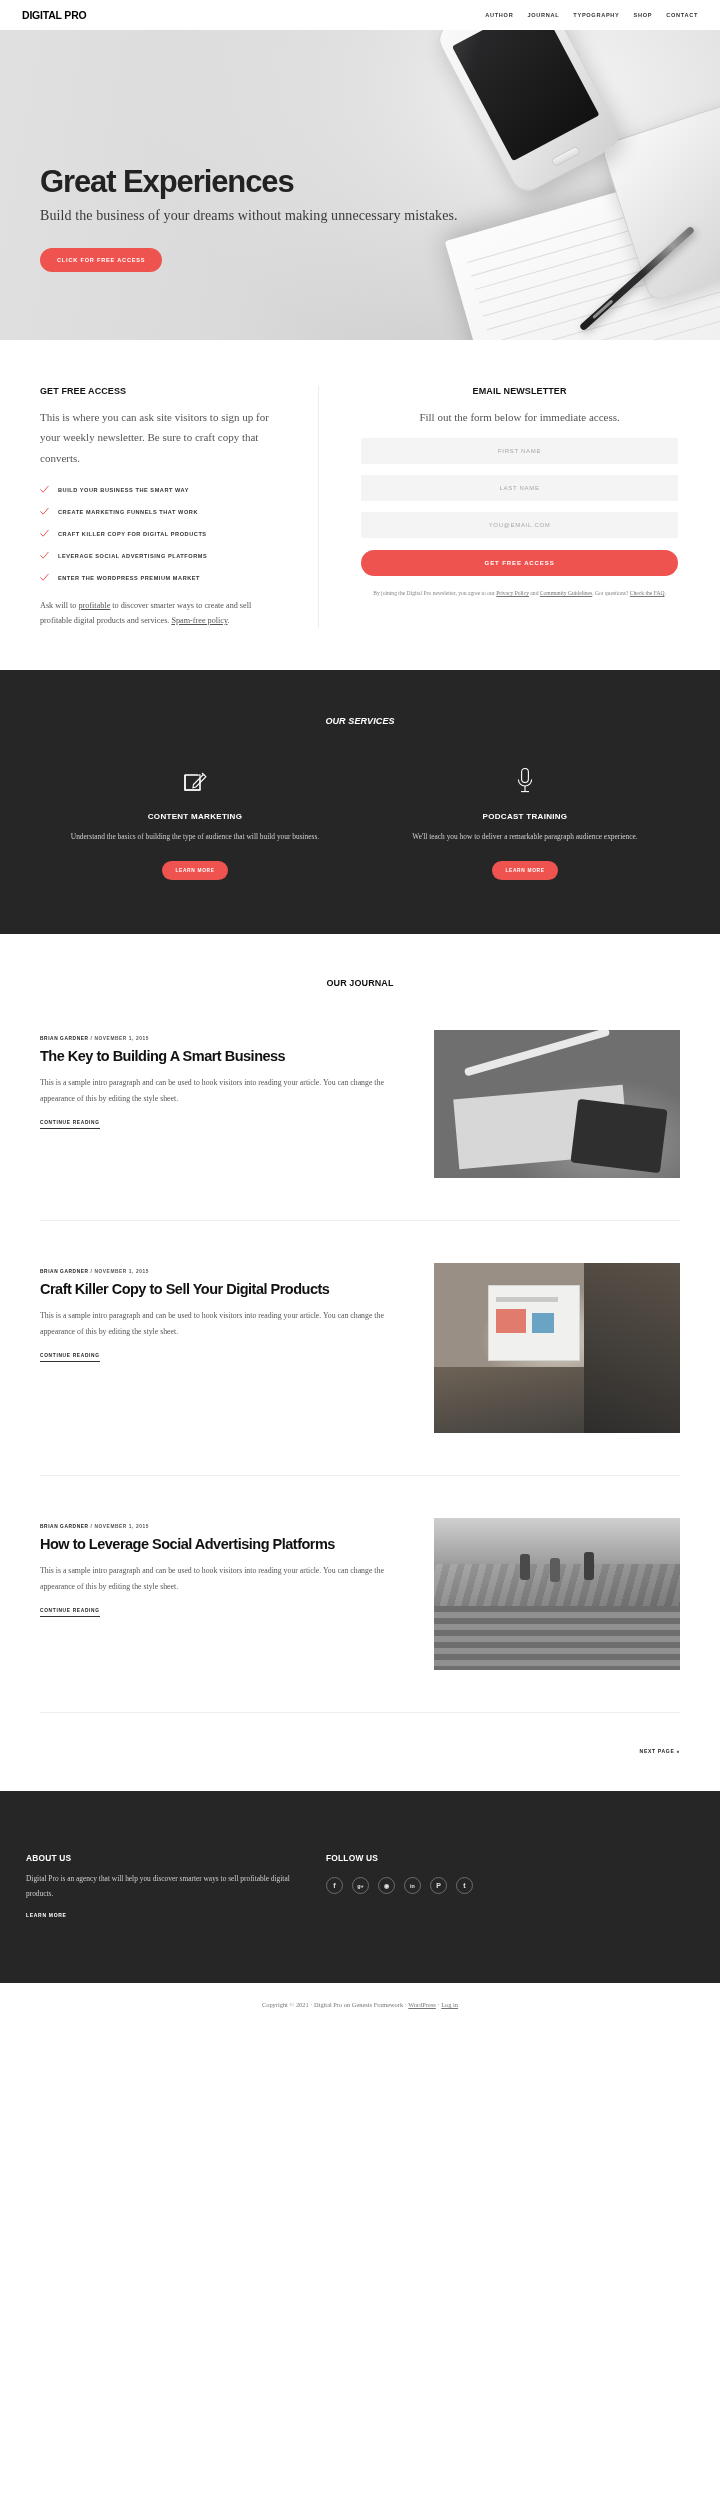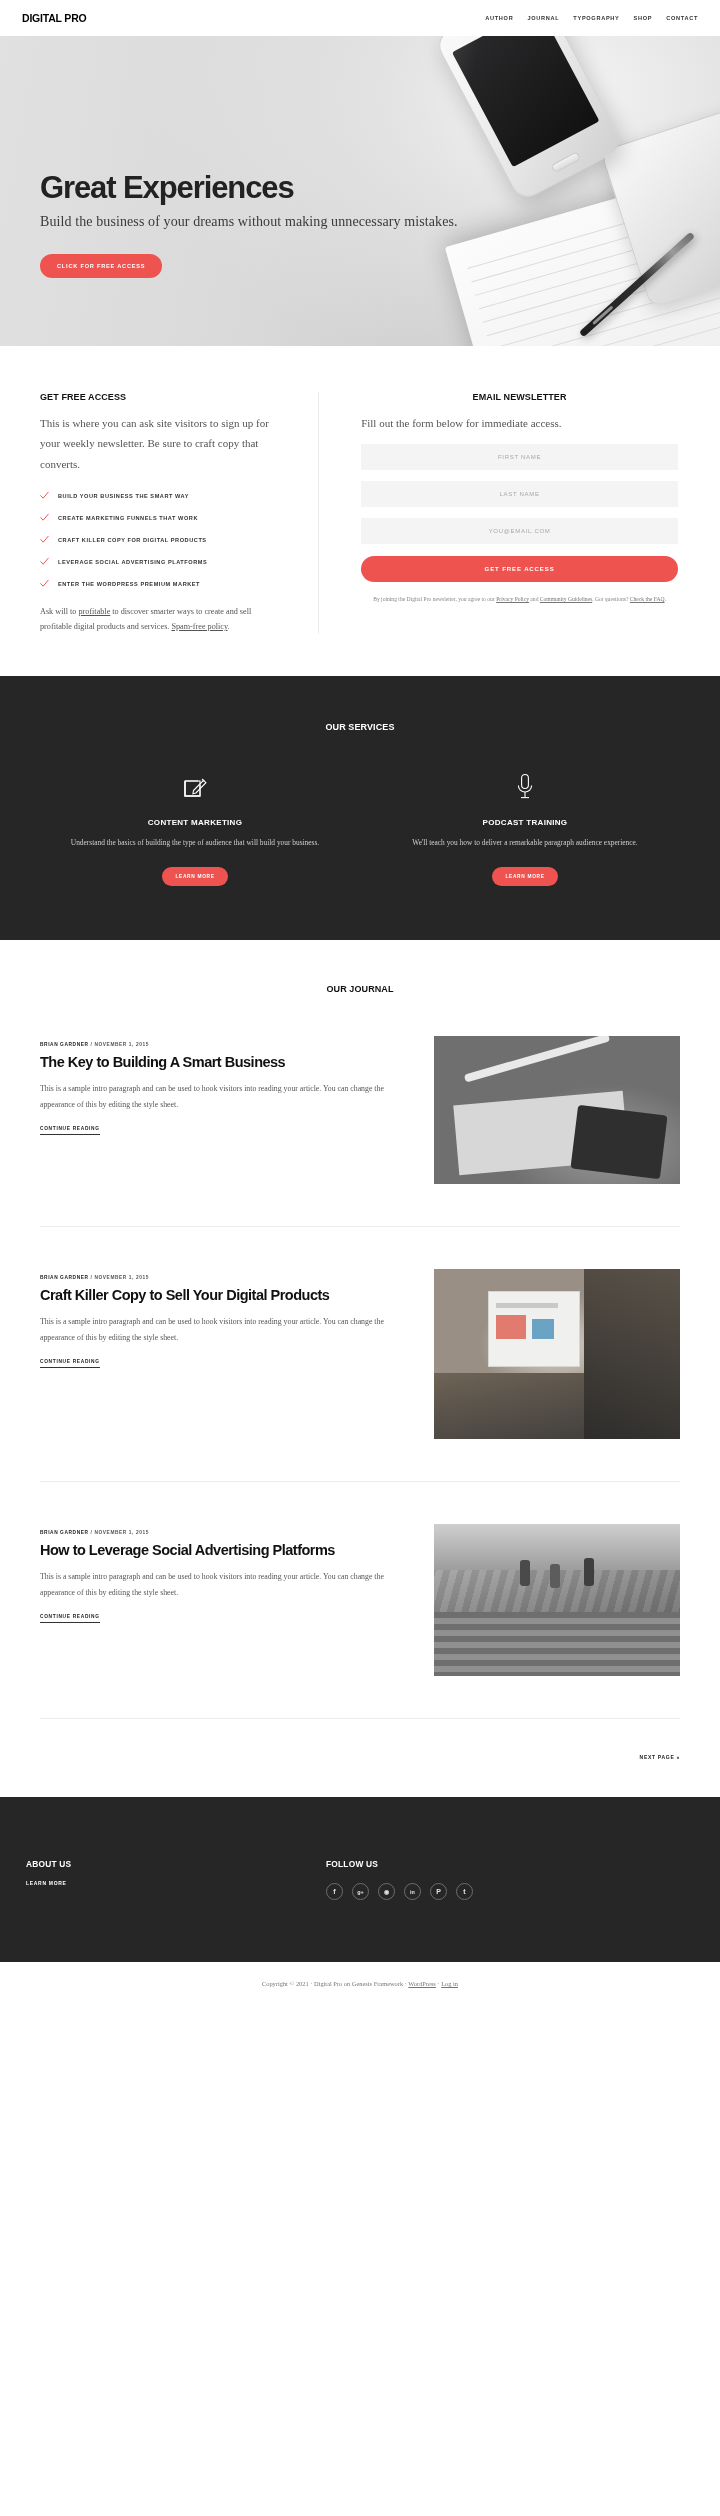--- a/index.html
+++ b/index.html
@@ -6,21 +6,21 @@
   html,body { width:720px; }
   body {
     font-family:"Liberation Serif", serif;
     background:#fff;
     color:#333;
     -webkit-font-smoothing:antialiased;
   }
 
   
   .site-header{
-    height:36px; background:#fff; display:flex; align-items:center;
+    height:30px; background:#fff; display:flex; align-items:center;
     justify-content:space-between; padding:0 22px;
   }
   .logo{
     font-family:"Liberation Sans", sans-serif;
     font-weight:bold; font-size:10.5px; letter-spacing:-0.2px; color:#000;
   }
   .nav{ display:flex; gap:14px; }
   .nav a{
     font-family:"Liberation Sans", sans-serif;
     font-size:5.6px; letter-spacing:0.7px; font-weight:600;
@@ -110,21 +110,21 @@
   }
   .optin-right{ width:400px; padding:0 40px 0 42px; }
   .sec-title{
     font-family:"Liberation Sans", sans-serif; font-weight:bold;
     font-size:9px; letter-spacing:.1px; color:#111;
   }
   .optin-right .sec-title{ text-align:center; }
   .optin-text{
     font-size:11px; color:#555; line-height:1.85; margin-top:11px;
   }
-  .optin-right .optin-text{ }
+  .optin-right .optin-text{ text-align:center; }
   .check-list{ list-style:none; margin-top:17px; }
   .check-list li{
     display:flex; align-items:center; gap:9px; margin-bottom:13px;
   }
   .tick{ width:9px; height:9px; flex:none; }
   .check-list span{
     font-family:"Liberation Sans", sans-serif; font-weight:bold;
     font-size:5.6px; letter-spacing:.55px; color:#333; text-transform:uppercase;
   }
   .optin-foot{
@@ -144,21 +144,21 @@
     font-family:"Liberation Sans", sans-serif;
     font-size:6px; font-weight:bold; letter-spacing:.9px; text-transform:uppercase;
   }
   .legal{
     font-size:5.6px; color:#888; text-align:center; line-height:1.9; margin-top:12px;
   }
   .legal a{ color:#777; }
 
   
   .services{ background:#262626; padding:46px 30px 54px 30px; }
-  .services .sec-title{ color:#fff; text-align:center; }
+  .services .sec-title{ color:#fff; text-align:center;font-style:italic; }
   .svc-grid{ display:flex; margin-top:38px; }
   .svc{ flex:1; text-align:center; padding:0 22px; }
   .svc-icon{ height:34px; display:flex; align-items:center; justify-content:center; }
   .svc-name{
     font-family:"Liberation Sans", sans-serif; color:#fff;
     font-size:8px; font-weight:600; letter-spacing:.3px; margin-top:14px;
   }
   .svc-desc{
     color:#cfcfcf; font-size:7.4px; line-height:1.85; margin-top:9px;
   }
@@ -457,20 +457,21 @@
 
   <div class="pager">
     <a href="#">NEXT PAGE »</a>
   </div>
 </div>
 
 <div class="footer-wrap">
   <div class="f-rest">
     <div class="f-about">
       <div class="f-title">ABOUT US</div>
+      <p>Digital Pro is an agency that will help you discover smarter ways to sell profitable digital products.</p>
       <a href="#">LEARN MORE</a>
     </div>
     <div class="f-follow">
       <div class="f-title">FOLLOW US</div>
       <div class="socials">
         <div class="soc">f</div>
         <div class="soc" style="font-size:5.4px">g+</div>
         <div class="soc" style="font-size:6px">◉</div>
         <div class="soc" style="font-size:5.4px">in</div>
         <div class="soc">P</div>

